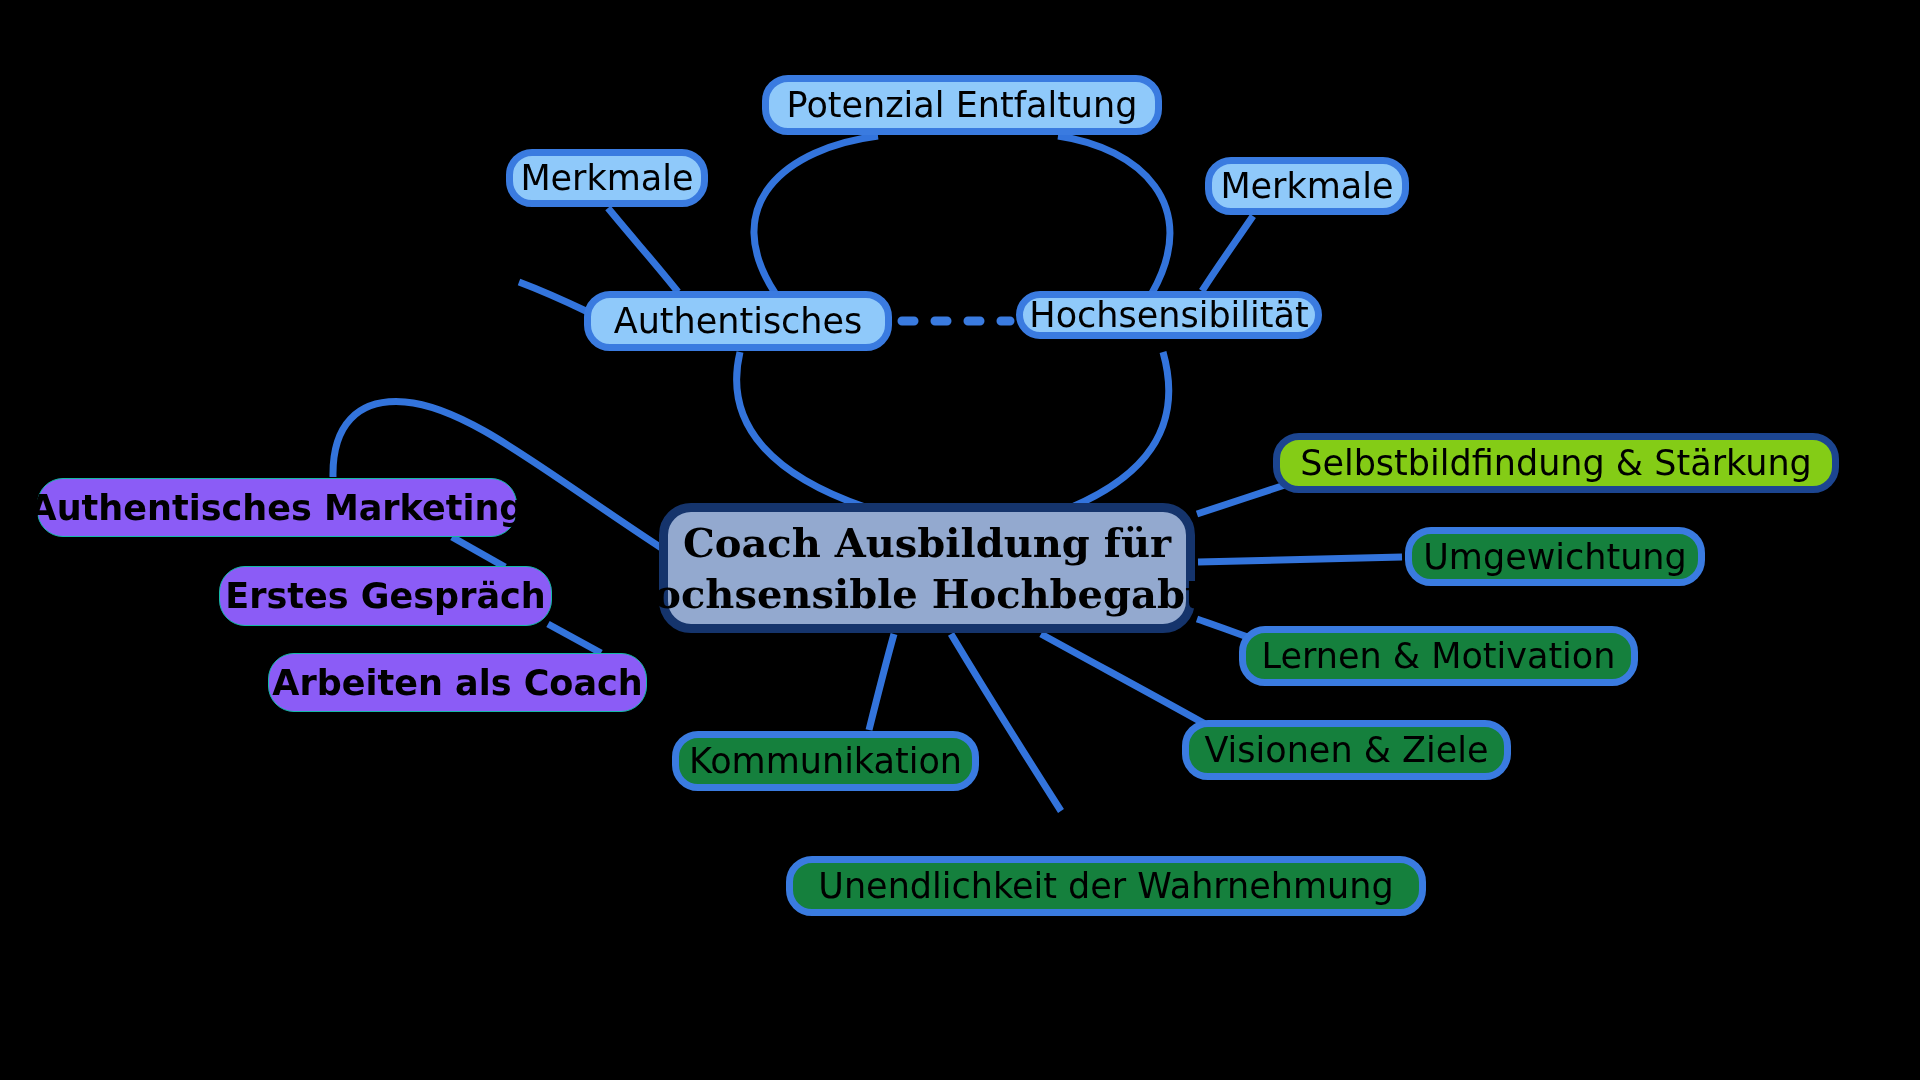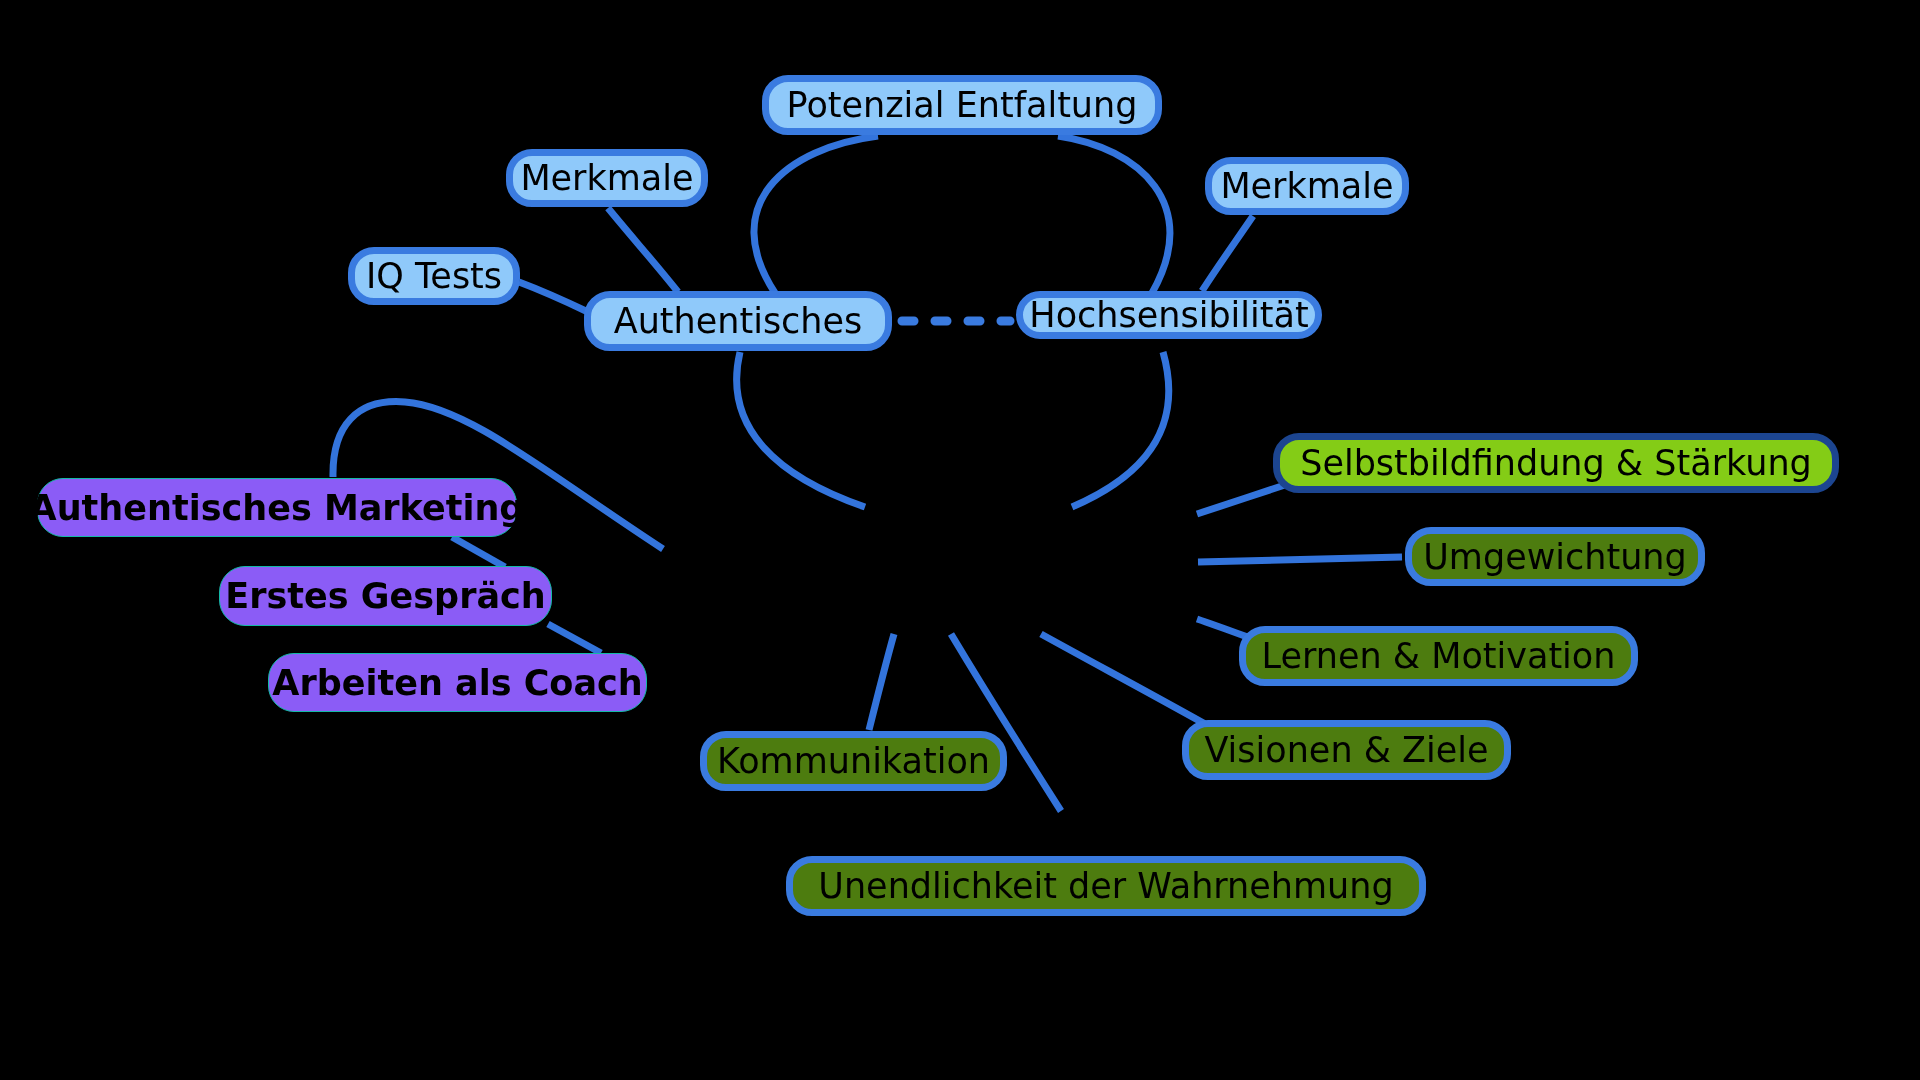--- a/index.html
+++ b/index.html
@@ -17,21 +17,21 @@
   .node {
     position: absolute; box-sizing: border-box;
     display: flex; align-items: center; justify-content: center;
     white-space: nowrap;
     font-size: 35px; color: #000;
     border-radius: 26px;
     z-index: 2;
   }
   .sky        { background: #8fc9fa; border: 7px solid #3a7be0; }
   .pale       { background: #8b5cf6; border: 1px solid #14b8a6; font-weight: bold; }
-  .steel      { background: #4d7c0f; border: 7px solid #3a7be0; }
+  .steel      { background: #15803d; border: 7px solid #3a7be0; }
   .steel-dark { background: #84cc16; border: 7px solid #1c4590; }
   .root {
     background: #93a9cf; border: 9px solid #15346c; border-radius: 32px;
     font-family: "DejaVu Serif", "Liberation Serif", serif;
     font-weight: bold; font-size: 40px; line-height: 1.28;
     flex-direction: column; text-align: center;
   }
 
   
   #n-potenzial   { left: 762px;  top: 75px;  width: 400px; height: 60px; }
@@ -41,21 +41,21 @@
   #n-hochsens    { left: 1016px; top: 291px; width: 306px; height: 48px; }
   #n-merkmale-r  { left: 1205px; top: 157px; width: 204px; height: 58px; }
   #n-root        { left: 659px;  top: 503px; width: 536px; height: 130px; }
   #n-am          { left: 37px;   top: 478px; width: 480px; height: 59px; }
   #n-eg          { left: 219px;  top: 566px; width: 333px; height: 60px; }
   #n-ac          { left: 268px;  top: 653px; width: 379px; height: 59px; }
   #n-selbst      { left: 1273px; top: 433px; width: 566px; height: 60px; }
   #n-umg         { left: 1405px; top: 527px; width: 300px; height: 59px; }
   #n-lernen      { left: 1239px; top: 626px; width: 399px; height: 60px; }
   #n-visionen    { left: 1182px; top: 720px; width: 329px; height: 60px; }
-  #n-komm        { left: 700px;  top: 731px; width: 307px; height: 60px; }
+  #n-komm        { left: 672px;  top: 731px; width: 307px; height: 60px; }
   #n-unend       { left: 786px;  top: 856px; width: 640px; height: 60px; }
 </style>
 </head>
 <body>
 
 <div class="stage">
 
   <svg class="edges" viewBox="0 0 1920 1080">
     <path d="M 865 507 C 778 477, 722 428, 740 352"></path>
     <path d="M 1072 507 C 1142 477, 1185 430, 1163 352"></path>
@@ -73,28 +73,31 @@
     <path d="M 1197 619 C 1218 626, 1239 634, 1261 642"></path>
     <path d="M 1041 634 C 1099 666, 1157 697, 1214 729"></path>
     <path d="M 894 634 C 885 666, 877 698, 869 730"></path>
     <path d="M 951 634 C 987 694, 1024 753, 1061 811"></path>
   </svg>
 
   <div id="n-potenzial" class="node sky">Potenzial Entfaltung</div>
 
   <div id="n-merkmale-l" class="node sky">Merkmale</div>
 
-  <div id="n-iq" class="node sky">IQ Tests</div>
 
   <div id="n-hochbegabung" class="node sky">Authentisches</div>
 
   <div id="n-hochsens" class="node sky">Hochsensibilität</div>
 
   <div id="n-merkmale-r" class="node sky">Merkmale</div>
 
+  <div id="n-root" class="node root">
+    <span>Coach Ausbildung für</span>
+    <span>hochsensible Hochbegabte</span>
+  </div>
 
   <div id="n-am" class="node pale">Authentisches Marketing</div>
 
   <div id="n-eg" class="node pale">Erstes Gespräch</div>
 
   <div id="n-ac" class="node pale">Arbeiten als Coach</div>
 
   <div id="n-selbst" class="node steel-dark">Selbstbildfindung &amp; Stärkung</div>
 
   <div id="n-umg" class="node steel">Umgewichtung</div>

